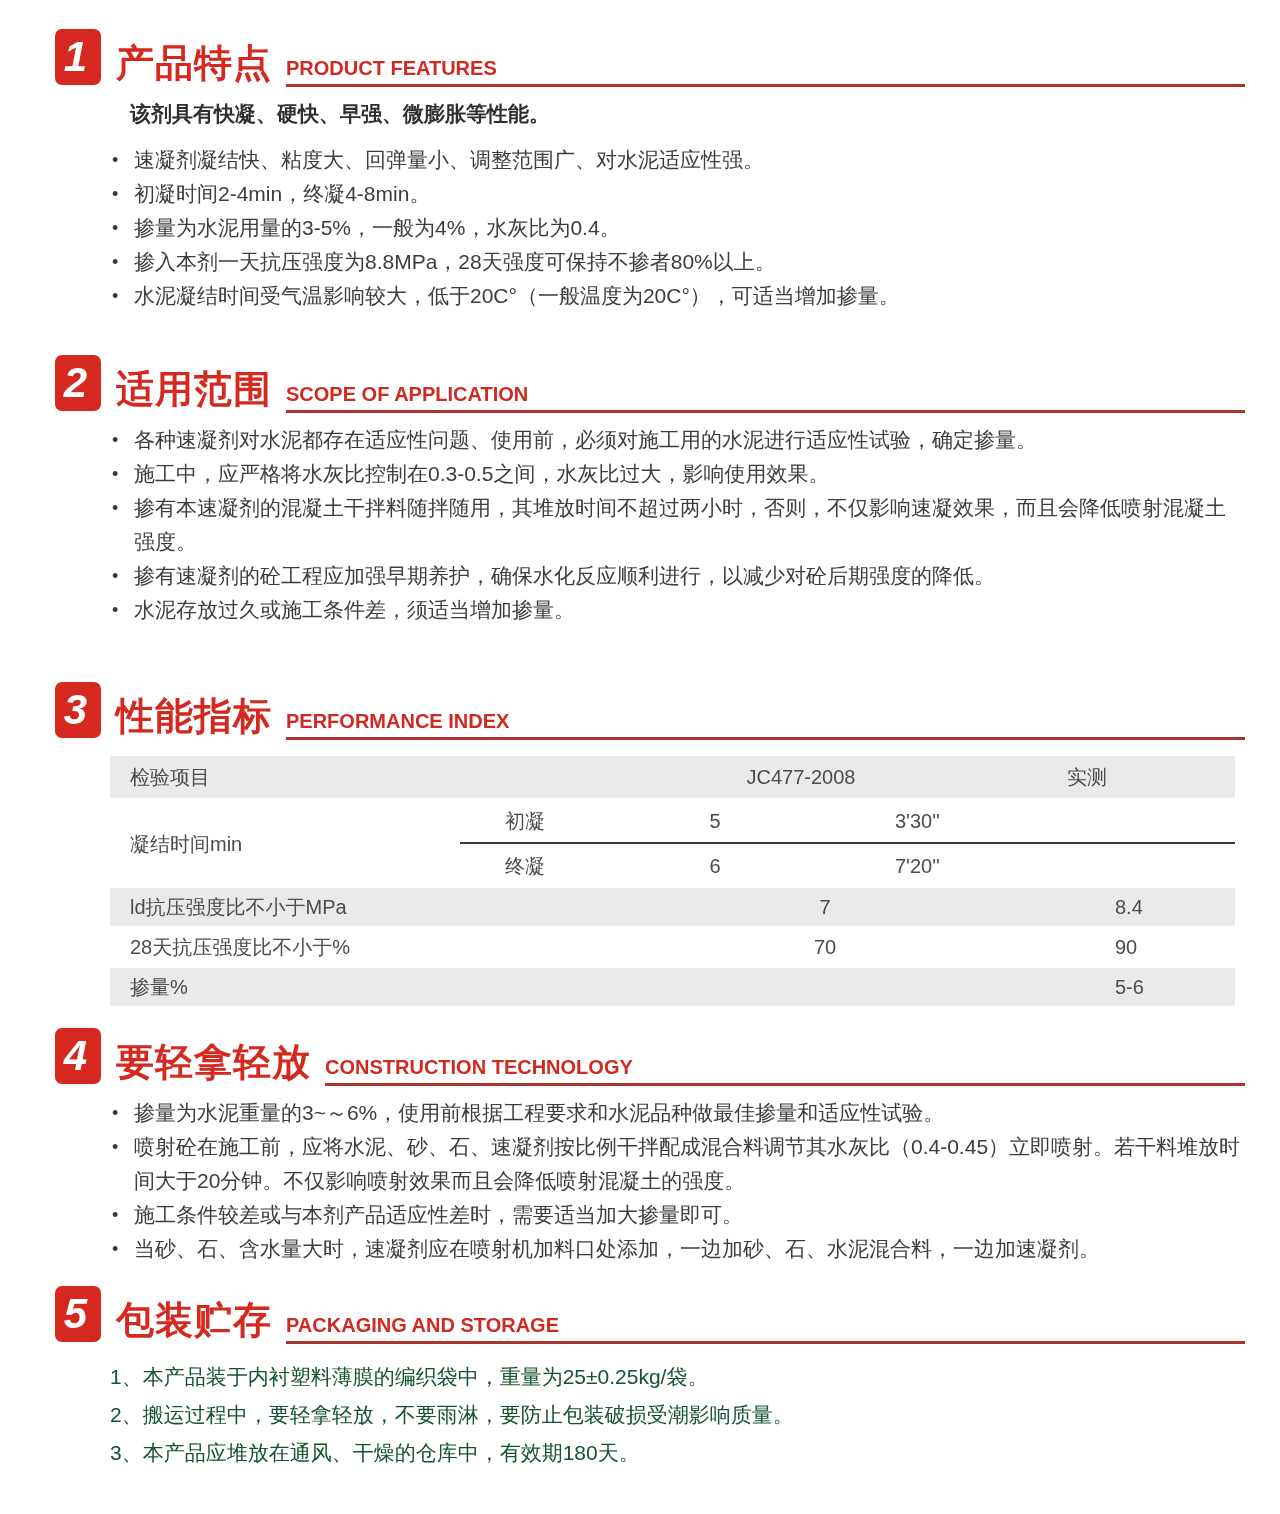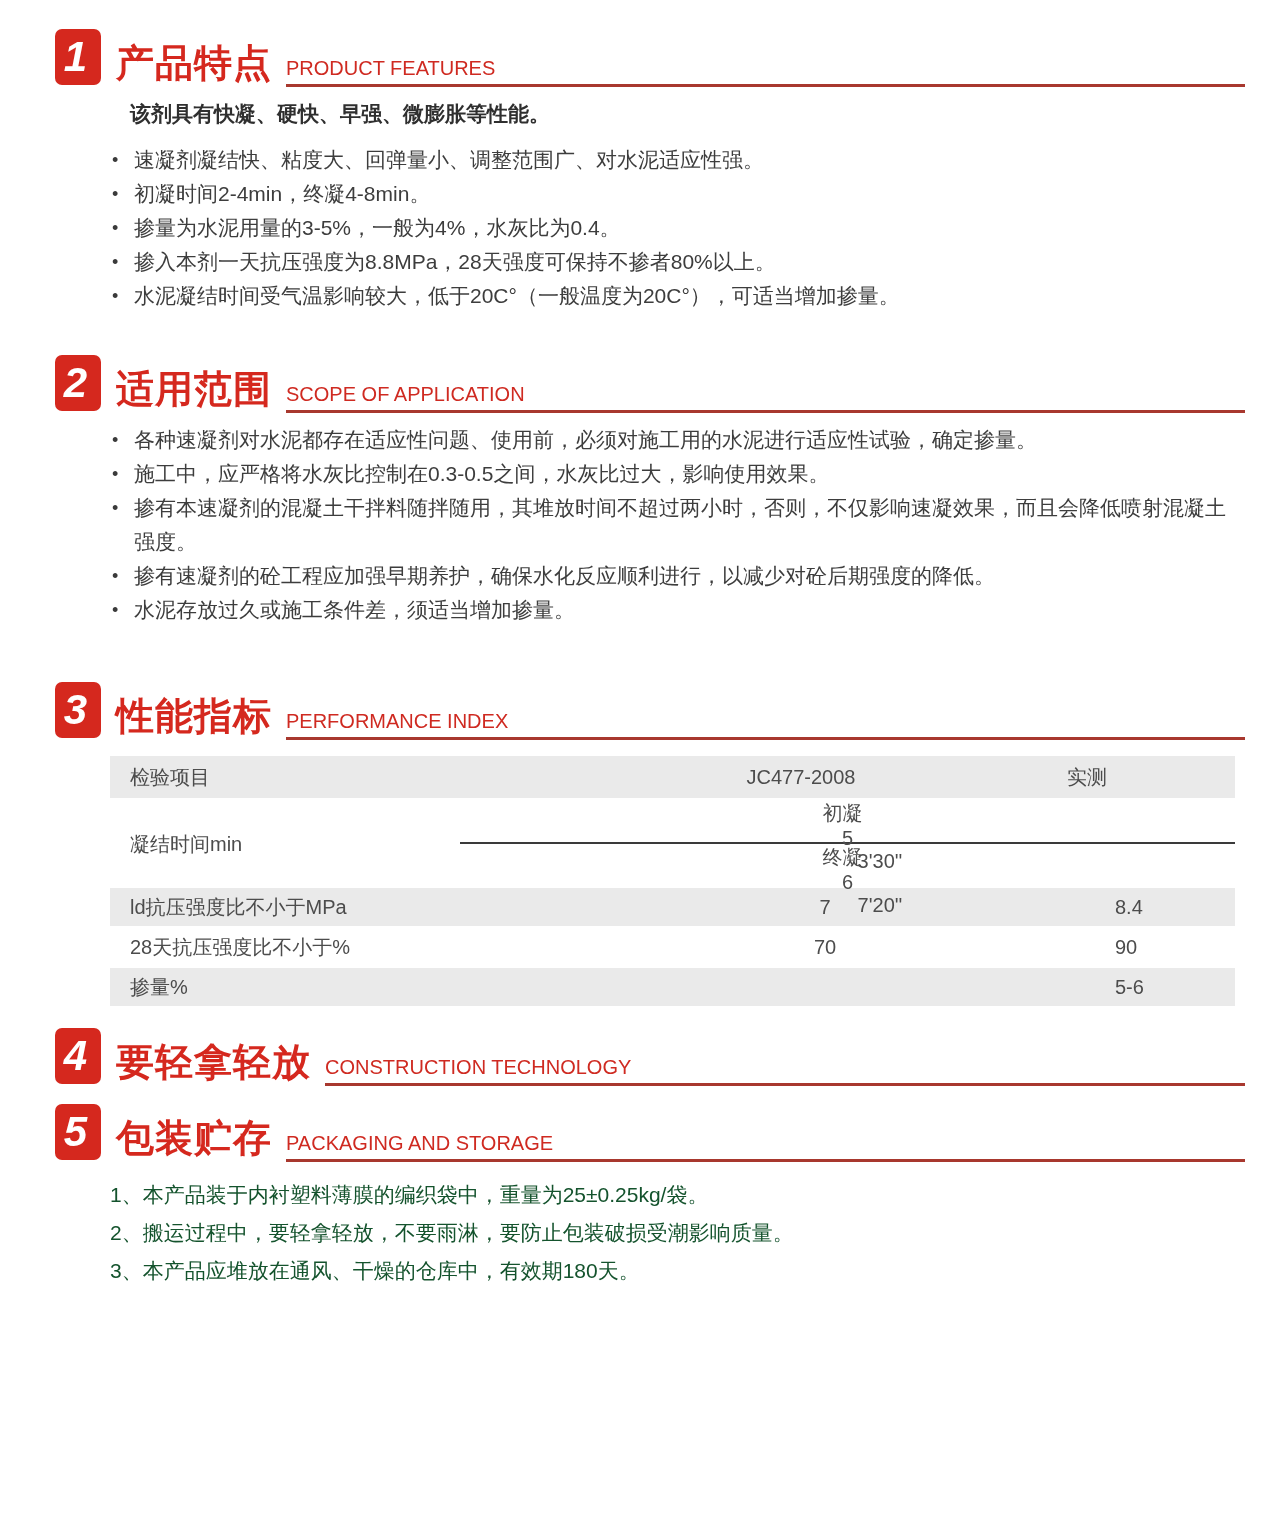--- a/index.html
+++ b/index.html
@@ -17,21 +17,21 @@
     flex:0 0 auto; width:46px; height:56px; margin-right:15px;
     background:#d5281e; border-radius:7px;
     color:#fff; font-size:42px; font-weight:bold; font-style:italic;
     display:flex; align-items:center; justify-content:center; padding-right:5px;
   }
   .title-zh {
     font-size:38px; font-weight:bold; color:#d5281e;
     line-height:1; margin:0 14px 3px 0; letter-spacing:1px; white-space:nowrap;
   }
   .sub-wrap { flex:1; border-bottom:3px solid #a8382e; padding-bottom:4px; margin-bottom:-2px; }
-  .title-en { font-size:20px; font-weight:normal; color:#cf2a21; white-space:nowrap; }
+  .title-en { font-size:20px; font-weight:bold; color:#cf2a21; white-space:nowrap; }
 
   
   .intro { margin:12px 0 0 75px; font-size:21px; font-weight:bold; color:#2f2f2f; line-height:34px; }
   ul.bullets { list-style:none; margin:12px 0 0 55px; }
   ul.bullets li {
     position:relative; padding-left:24px;
     font-size:21px; line-height:34px; color:#3d3d3d;
   }
   ul.bullets li::before { content:"•"; position:absolute; left:2px; top:0; font-size:18px; color:#3a3a3a; }
   .numbered { margin:16px 0 0 55px; }
@@ -46,21 +46,21 @@
   .tbl { margin:18px 10px 0 55px; font-size:20px; color:#4c4c4c; }
   .tr { display:flex; align-items:center; }
   .gray { background:#eaeaea; }
   .th-row { background:#eaeaea; height:44px; border-bottom:2px solid #fff;gap:16px; }
   .c-label { width:490px; padding-left:20px; }
   .c-std   { width:370px; text-align:center; }
   .c-meas  { flex:1; padding-left:65px; }
   .settime { align-items:stretch; }
   .settime .c-label { display:flex; align-items:center; }
   .sub-block { flex:1; display:flex; flex-direction:column; }
-  .sub-row { display:flex; align-items:center; height:44px;flex-direction:column; }
+  .sub-row { display:flex; align-items:center; height:44px; }
   .sub-row.first { border-bottom:2px solid #3a3a3a; }
   .c-sub { width:140px; padding-left:45px; }
   .sub-row .c-std { width:370px; margin-left:-140px; padding-left:140px; }
   .data-row { height:40px; border-bottom:2px solid #fff;gap:40px; }
 </style>
 </head>
 <body>
 
 <div class="page">
 
@@ -158,20 +158,26 @@
   <section class="sec sec-4">
     <div class="sec-header">
       <div class="num-box">
         <span>4</span>
       </div>
       <h2 class="title-zh">要轻拿轻放</h2>
       <div class="sub-wrap">
         <span class="title-en">CONSTRUCTION TECHNOLOGY</span>
       </div>
     </div>
+    <ul class="bullets">
+      <li>掺量为水泥重量的3~～6%，使用前根据工程要求和水泥品种做最佳掺量和适应性试验。</li>
+      <li>喷射砼在施工前，应将水泥、砂、石、速凝剂按比例干拌配成混合料调节其水灰比（0.4-0.45）立即喷射。若干料堆放时间大于20分钟。不仅影响喷射效果而且会降低喷射混凝土的强度。</li>
+      <li>施工条件较差或与本剂产品适应性差时，需要适当加大掺量即可。</li>
+      <li>当砂、石、含水量大时，速凝剂应在喷射机加料口处添加，一边加砂、石、水泥混合料，一边加速凝剂。</li>
+    </ul>
   </section>
 
   <section class="sec sec-5">
     <div class="sec-header">
       <div class="num-box">
         <span>5</span>
       </div>
       <h2 class="title-zh">包装贮存</h2>
       <div class="sub-wrap">
         <span class="title-en">PACKAGING AND STORAGE</span>

